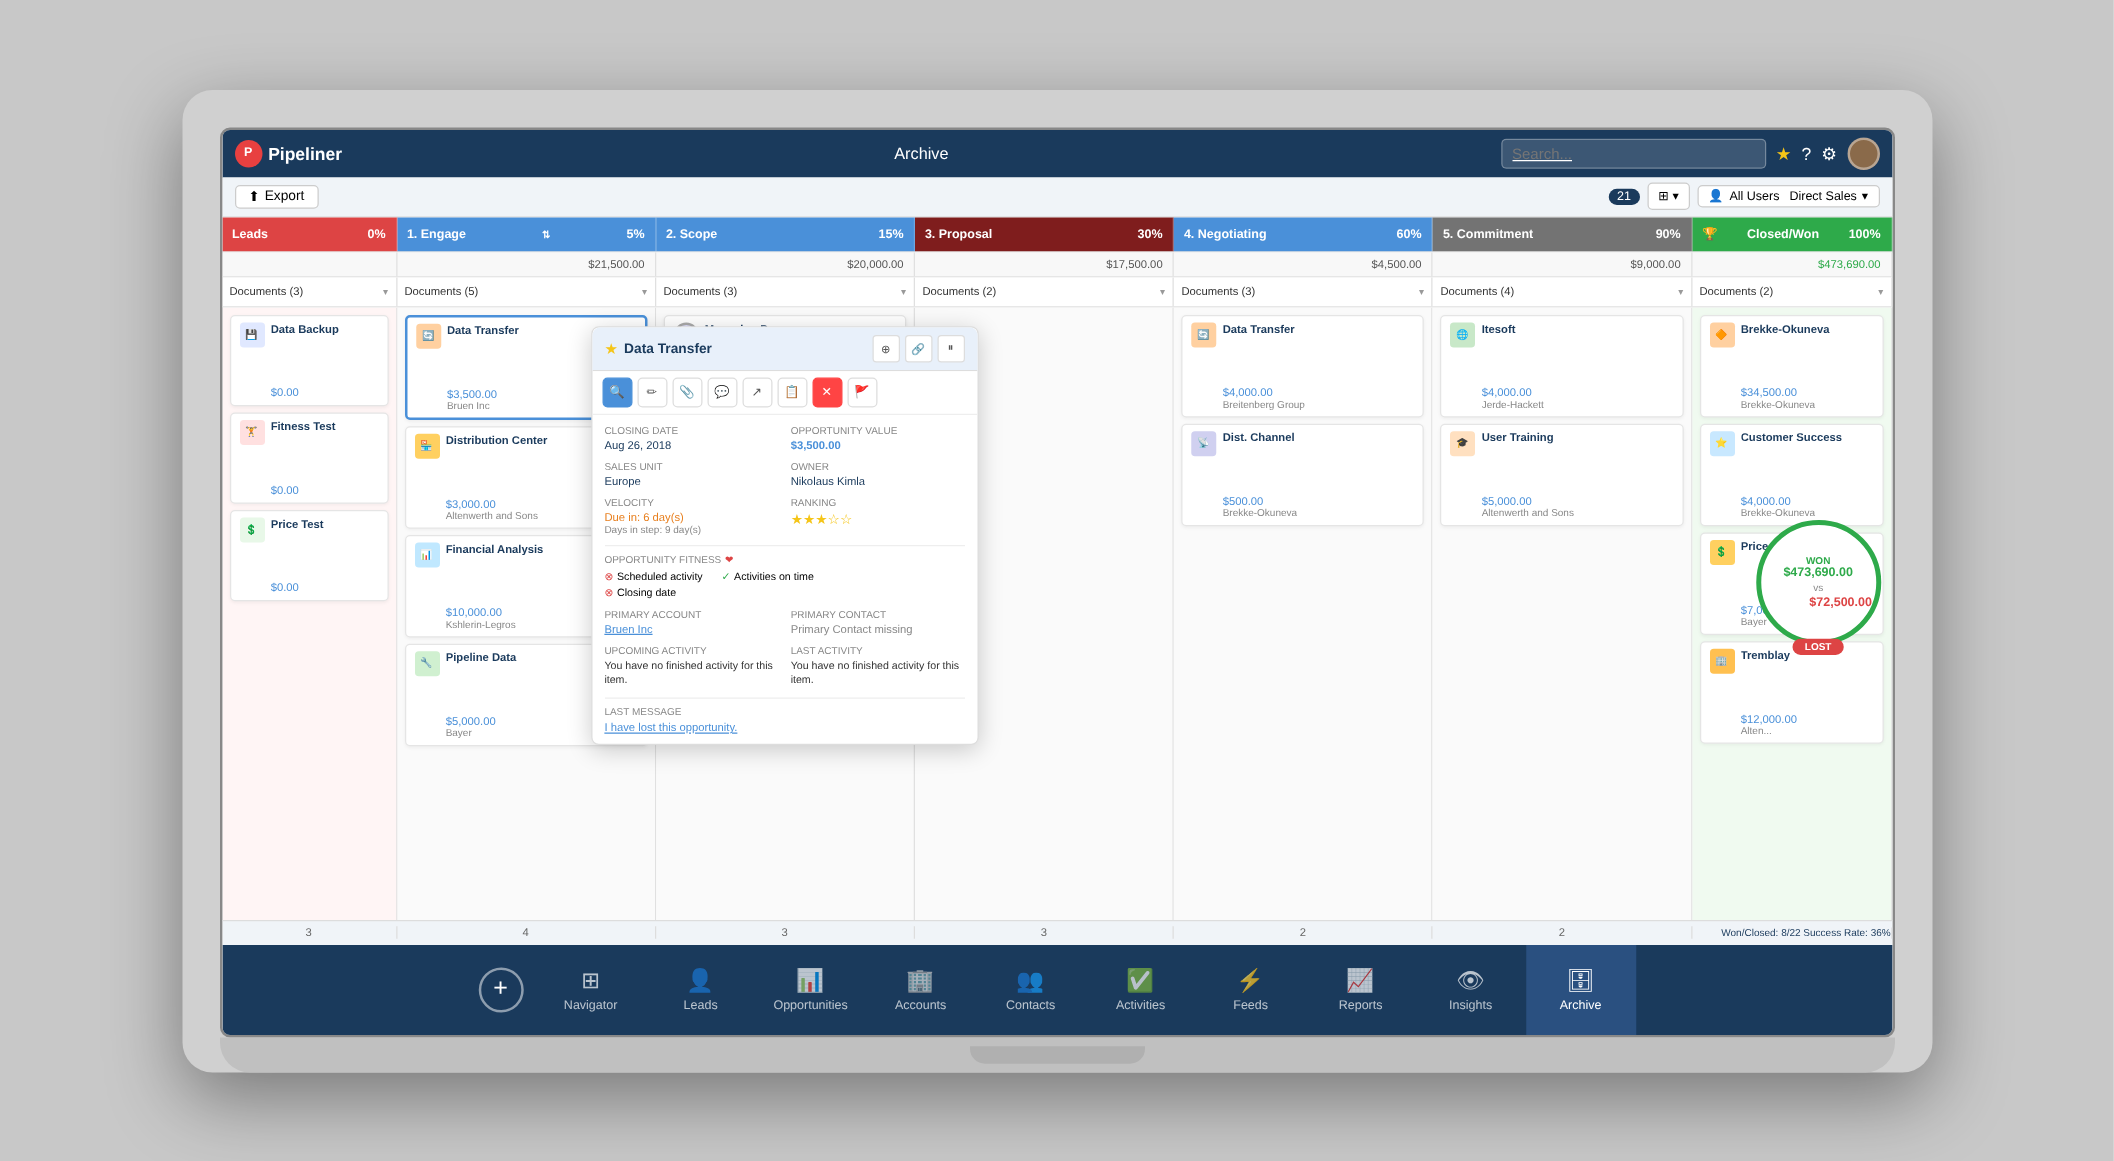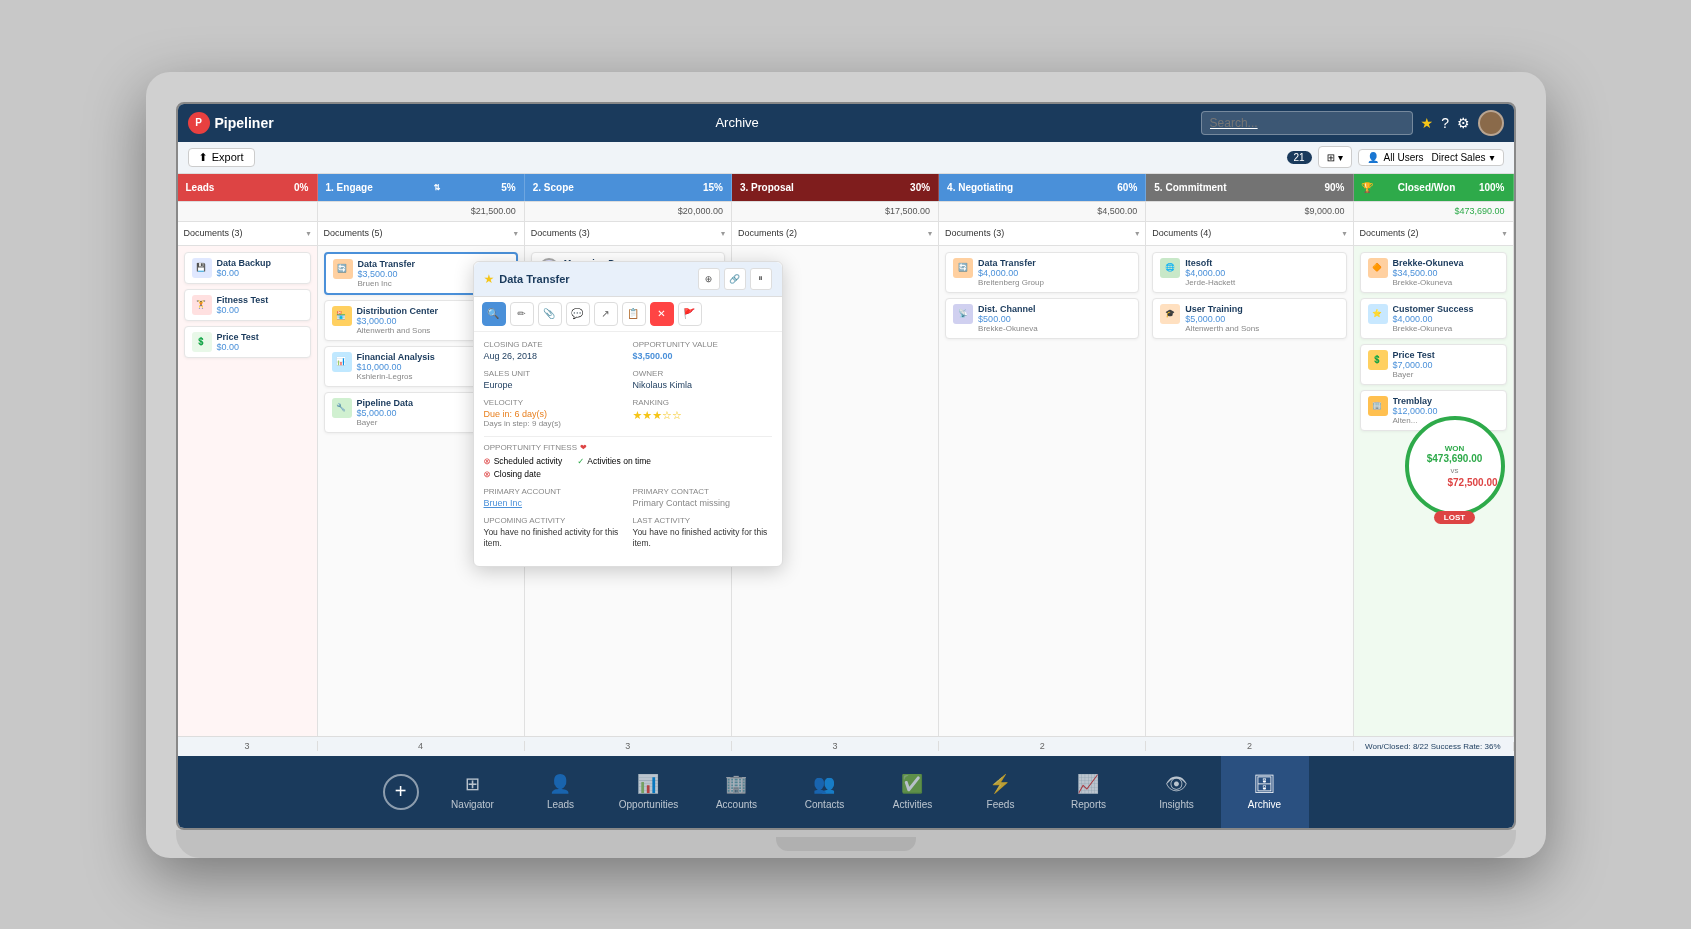--- a/index.html
+++ b/index.html
@@ -271,21 +271,21 @@
       height: 20px;
       border-radius: 3px;
       flex-shrink: 0;
       display: flex;
       align-items: center;
       justify-content: center;
       font-size: 8px;
     }
     .card-body { flex: 1; min-width: 0; }
     .card-title { font-weight: 600; color: #1a3a5c; font-size: 9px; white-space: nowrap; overflow: hidden; text-overflow: ellipsis; }
-    .card-amount { color: #4a90d9; font-size: 9px; }
+    .card-amount { color: #4a90d9; font-size: 9px; margin-top: 41px; }
     .card-company { color: #888; font-size: 8px; }
 
     
     .popup-overlay {
       position: absolute;
       top: 15px;
       left: 295px;
       width: 310px;
       background: white;
       border: 1px solid #ddd;
@@ -441,21 +441,21 @@
       font-size: 9px;
       color: #666;
       border-right: 1px solid #ddd;
     }
     .stat-cell.leads-stat { flex: 0 0 140px; }
     .stat-cell.closed-stat {
       flex: 0 0 160px;
       color: #1a3a5c;
       font-size: 8px;
       justify-content: flex-end;
-      padding-right: 12px;
+      padding-right: 0;
     }
 
     
     .won-lost-display {
       position: absolute;
       right: 8px;
       top: 170px;
       display: flex;
       flex-direction: column;
       align-items: center;
@@ -898,20 +898,24 @@
             <div class="popup-field">
               <div class="popup-label">UPCOMING ACTIVITY</div>
               <div class="popup-section-value">You have no finished activity for this item.</div>
             </div>
             <div class="popup-field">
               <div class="popup-label">LAST ACTIVITY</div>
               <div class="popup-section-value">You have no finished activity for this item.</div>
             </div>
           </div>
 
+          <div class="popup-section">
+            <div class="popup-section-label">LAST MESSAGE</div>
+            <div class="popup-link">I have lost this opportunity.</div>
+          </div>
         </div>
       </div>
 
     </div>
 
     <div class="bottom-stats">
       <div class="stat-cell leads-stat">3</div>
       <div class="stat-cell">4</div>
       <div class="stat-cell">3</div>
       <div class="stat-cell">3</div>

